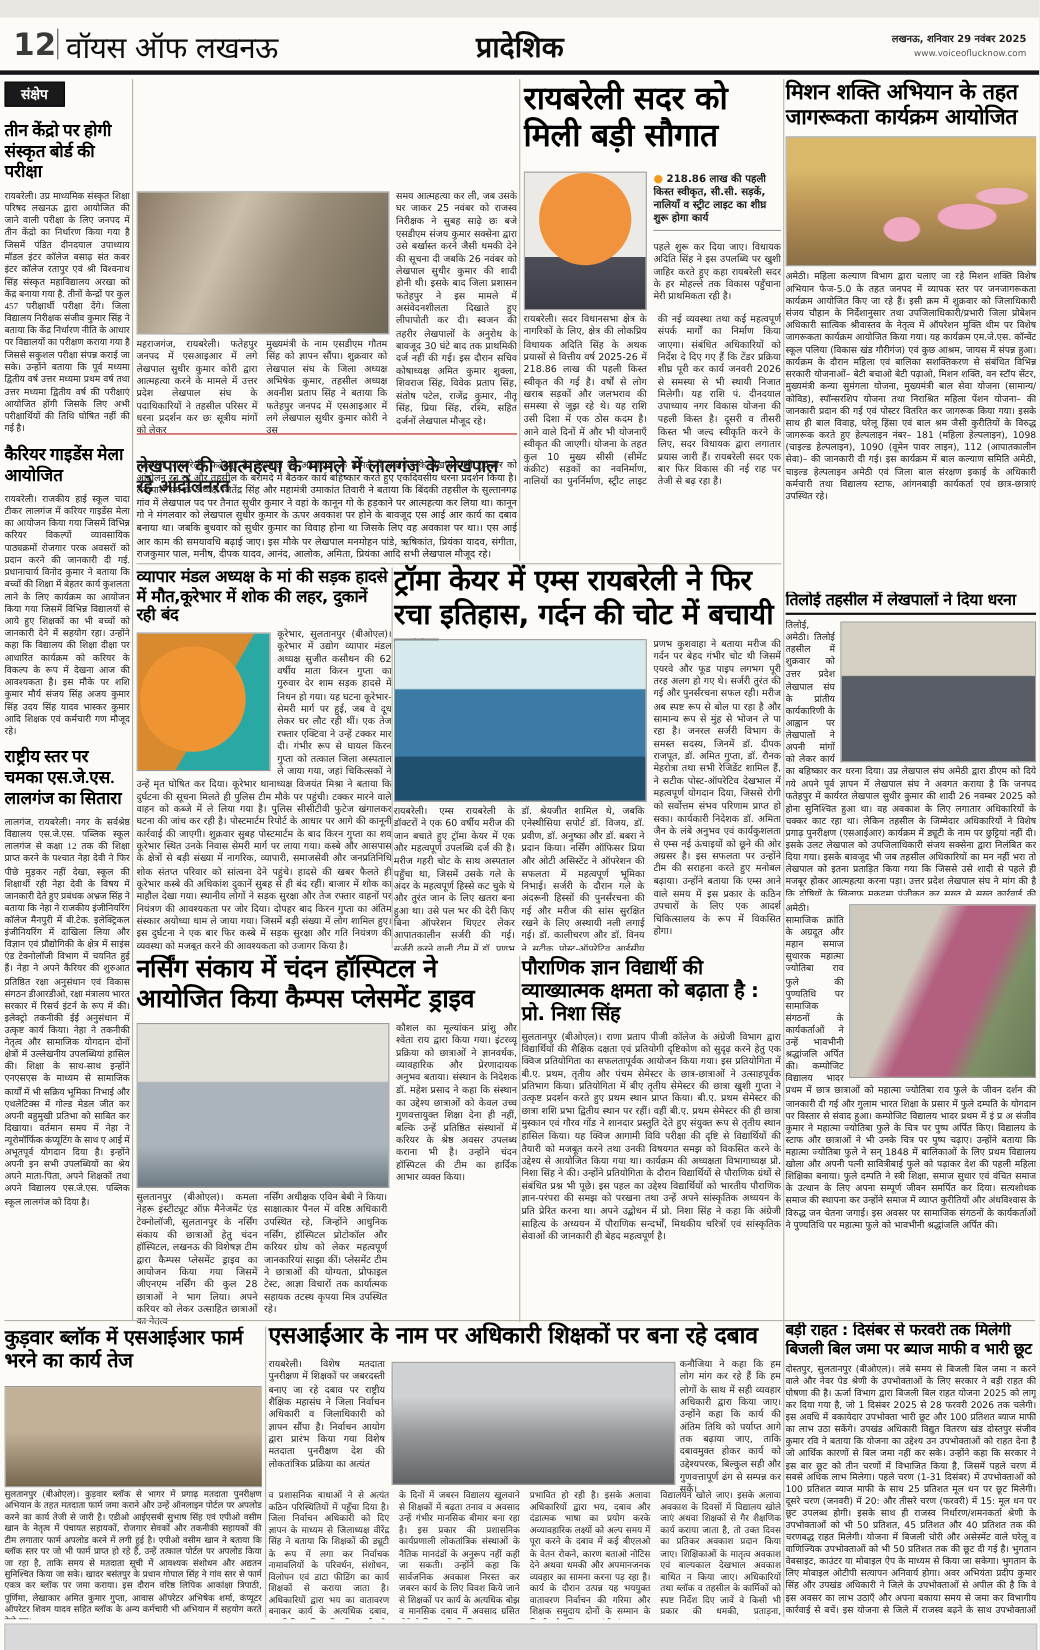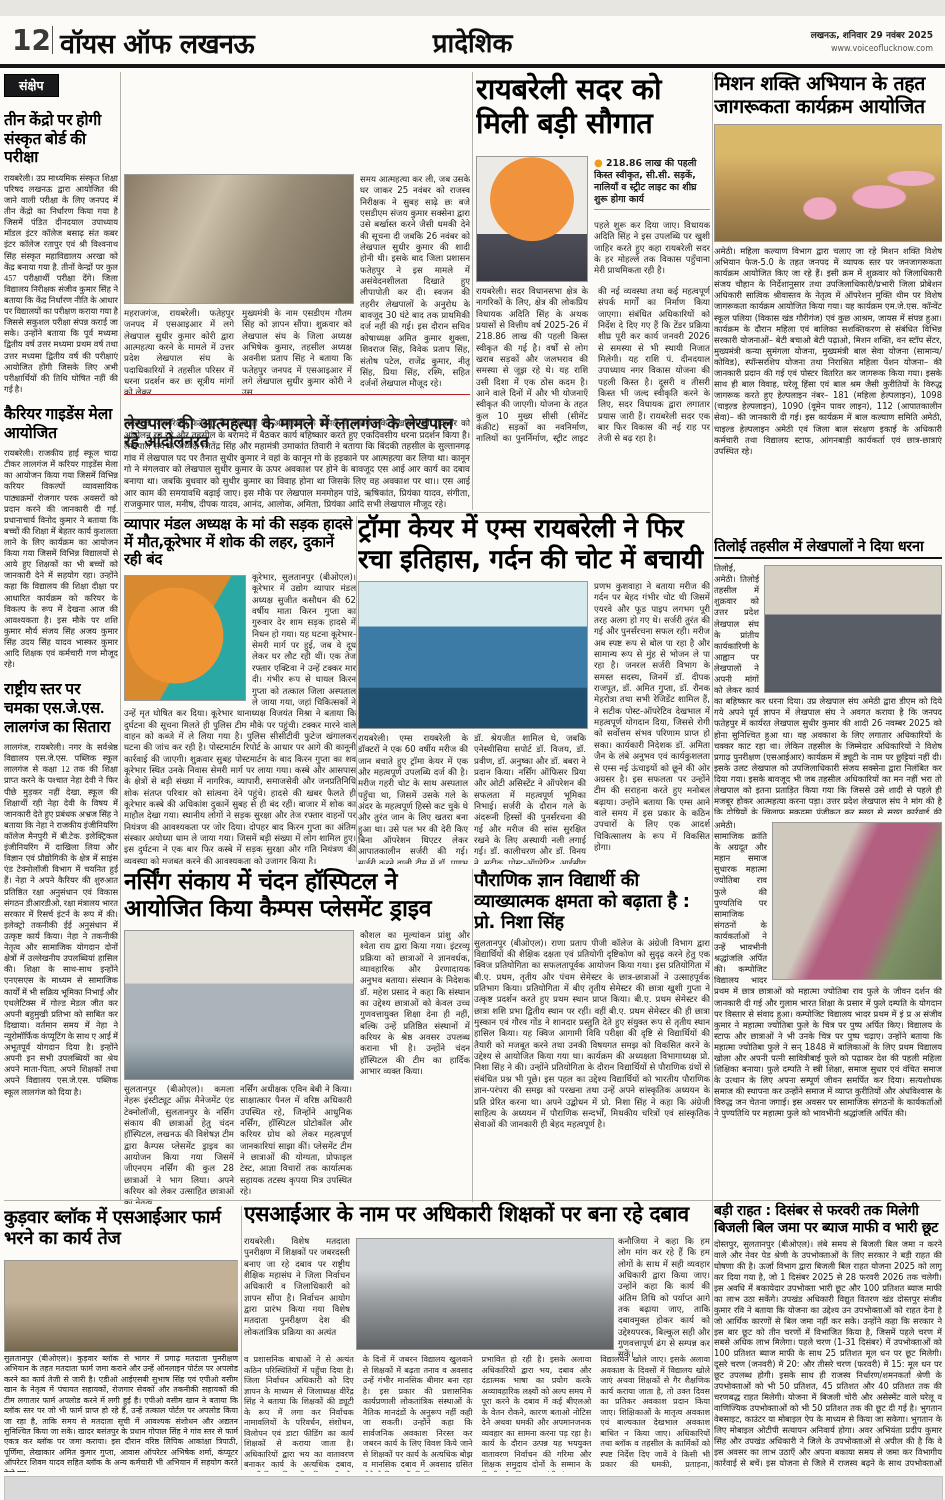--- a/index.html
+++ b/index.html
@@ -18,21 +18,21 @@
   .p-trauma{background:linear-gradient(180deg,#d6e9ec 0 30%,#3c7ba6 31% 72%,#20506f 73% 100%);}
   .p-nursing{background:linear-gradient(180deg,#e3e0da 0 35%,#aab4ba 36% 75%,#6d7a82 100%);}
   .p-tiloi{background:linear-gradient(180deg,#d6d0c4 0 38%,#585d66 39% 100%);}
   .p-phule{background:linear-gradient(115deg,#cfc8bd 0 35%,#b35f80 45% 65%,#7e9066 75%,#6b7a57 100%);}
   .p-sir{background:linear-gradient(180deg,#cfd2d4 0 28%,#94989b 60%,#606467 100%);}
   .p-kudwar{background:linear-gradient(180deg,#c2b197 0 45%,#776850 100%);}
   
   #masthead{position:absolute;left:0;top:0;width:945px;height:48px;}
   #page-num{position:absolute;left:12px;top:8px;font-size:28px;font-weight:800;color:#3a3a3a;}
   #num-sep{position:absolute;left:52px;top:10px;width:1px;height:28px;background:#555;}
-  #paper-name{position:absolute;left:60px;top:8px;font-size:27px;font-weight:700;color:#0d0d0d;letter-spacing:-.5px;}
+  #paper-name{position:absolute;left:60px;top:8px;font-size:27px;font-weight:400;color:#0d0d0d;letter-spacing:-.5px;}
   #section-name{position:absolute;left:0;top:8px;width:945px;text-align:center;font-size:26px;font-weight:800;color:#0d0d0d;pointer-events:none;}
   #m-date{position:absolute;right:12px;top:12px;font-size:9px;font-weight:700;color:#222;}
   #m-web{position:absolute;right:12px;top:28px;font-size:8px;color:#555;}
   #m-rule{position:absolute;left:0;top:48px;width:945px;height:4px;background:#161616;}
   
   #sidebar{left:4px;top:58px;width:114px;height:1128px;font-family:Liberation Serif, serif;}
   .brief-box{display:inline-block;background:#1a1a1a;color:#fff;font-size:12.5px;font-weight:700;padding:2px 14px;margin-bottom:8px;border:1px solid #000;}
   .sb-title{font-size:15.5px;font-weight:800;line-height:1.2;color:#000;margin:6px 0 6px;}
   .sb-body{font-size:8.3px;line-height:1.34;text-align:justify;margin-bottom:10px;}
   

